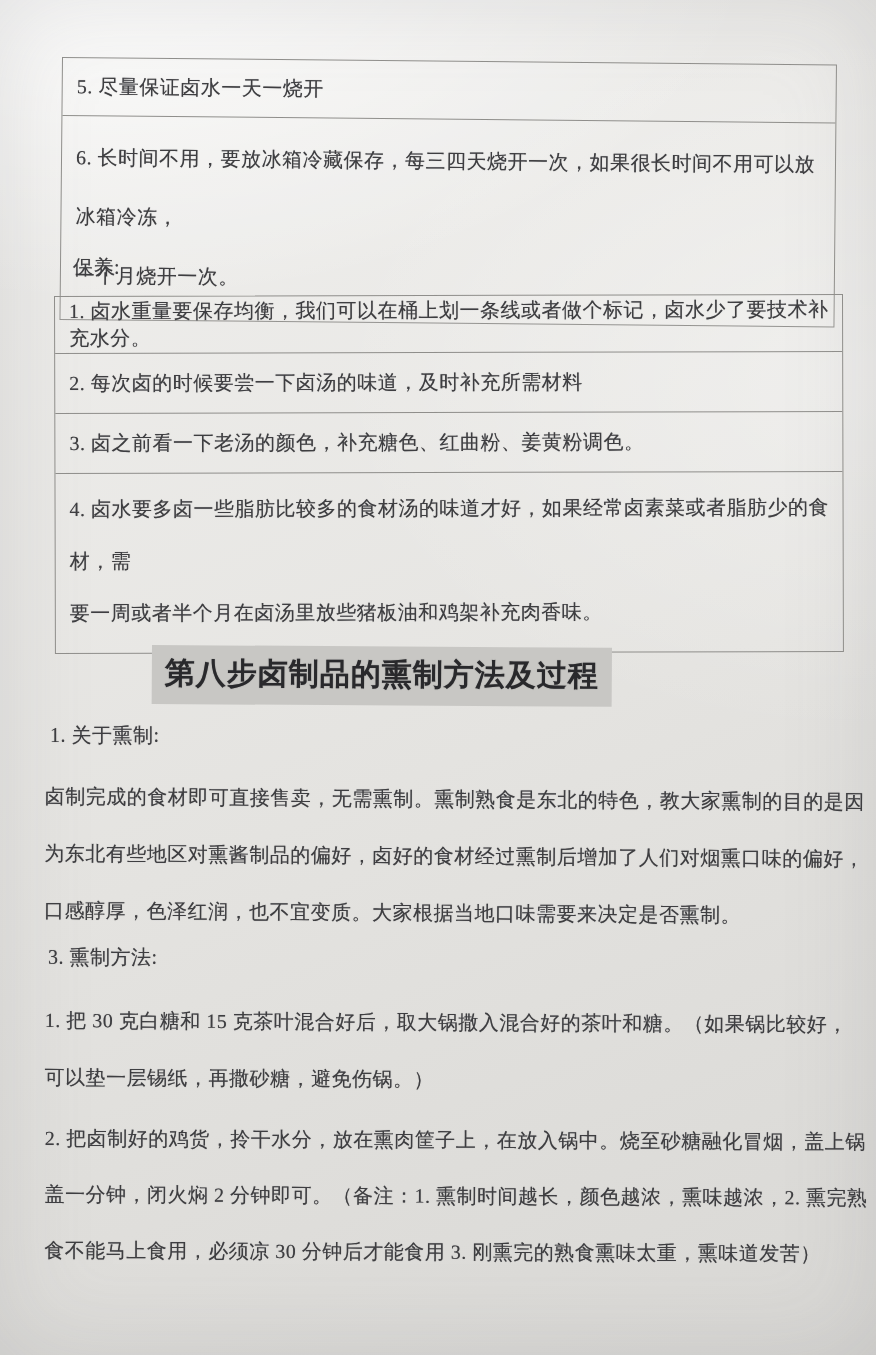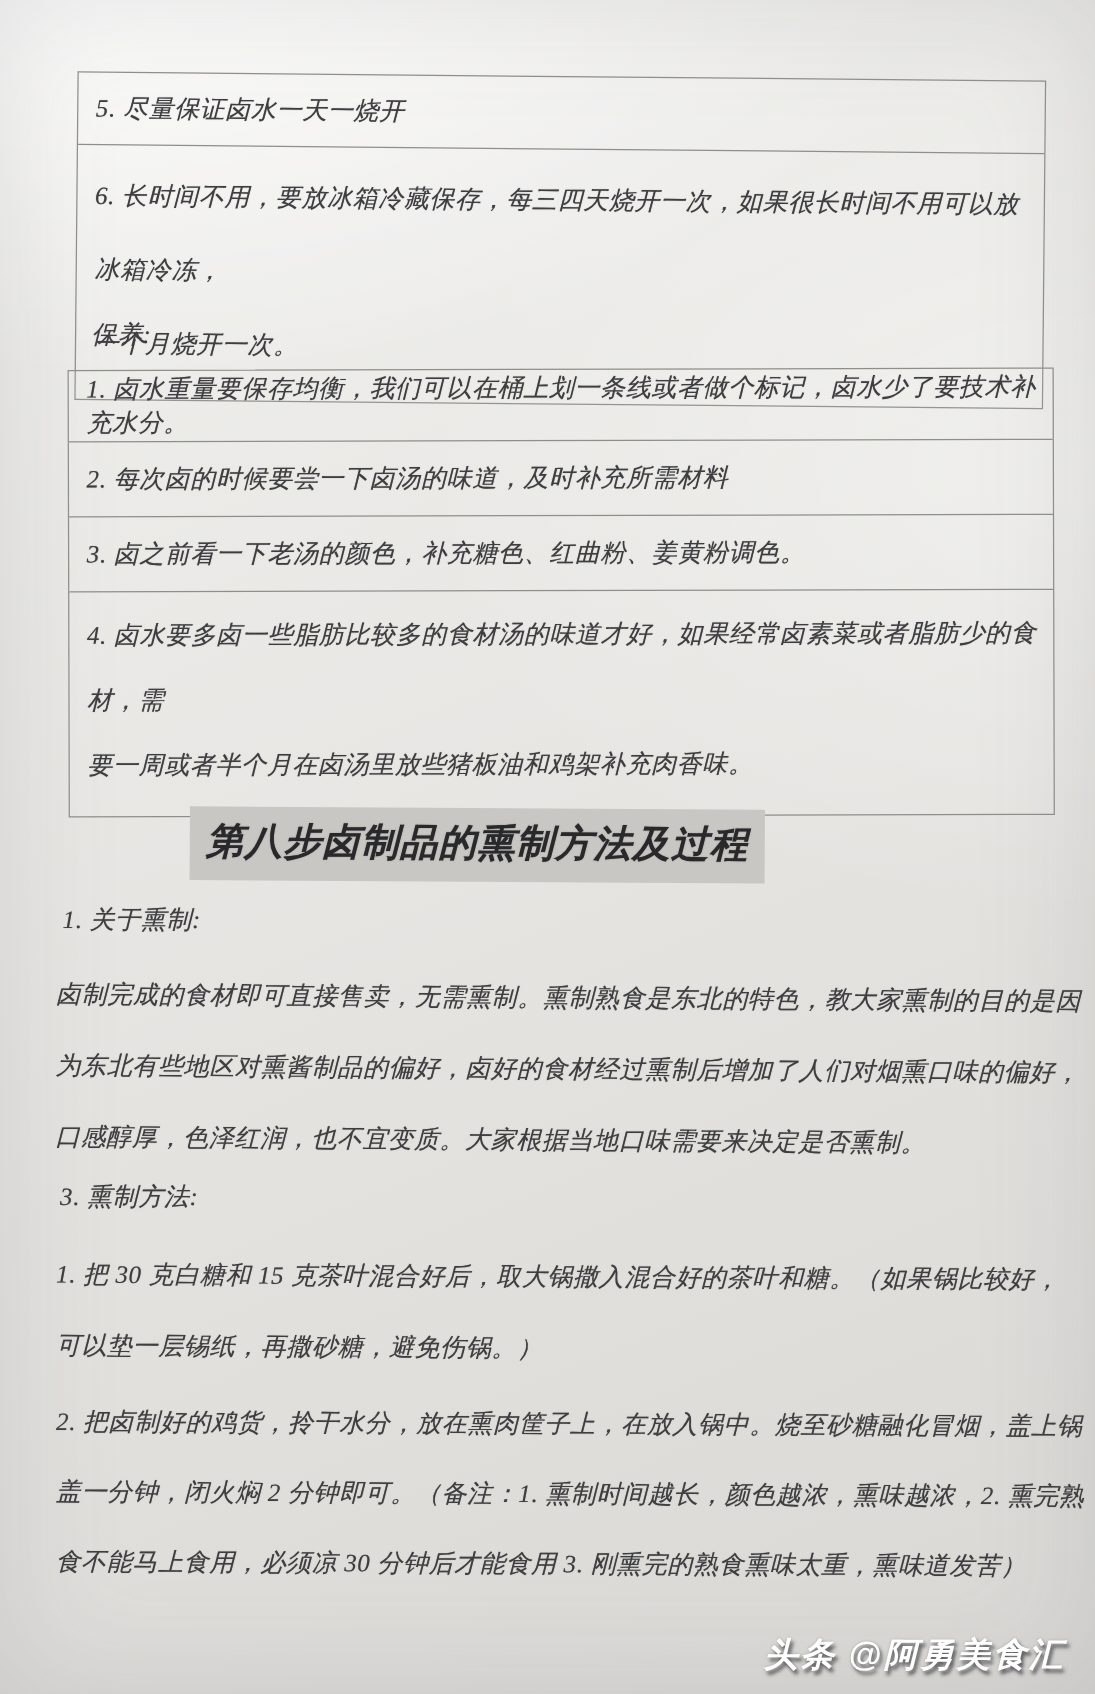--- a/index.html
+++ b/index.html
@@ -9,21 +9,20 @@
     width:876px; height:1355px;
     overflow:hidden;
     font-family:"Liberation Serif","DejaVu Serif",serif;
     color:#3e3e41;
     background-color:#e8e7e4;
     background-image:
       radial-gradient(1200px 700px at 12% -6%, rgba(255,255,255,0.95), rgba(255,255,255,0) 55%),
       radial-gradient(900px 600px at 98% 28%, rgba(255,255,255,0.30), rgba(255,255,255,0) 60%),
       linear-gradient(158deg, rgba(255,255,255,0.35) 0%, rgba(214,213,210,0.22) 55%, rgba(192,191,188,0.38) 100%);
     box-shadow: inset 0 0 95px rgba(108,108,112,0.17);
-    font-style: italic;
   }
   .txt {
     font-size:20px;
     letter-spacing:0.5px;
     text-shadow:0 0 0.7px rgba(62,62,66,0.55);
   }
   .abs { position:absolute; }
   .doc-table {
     border:1.5px solid #8f8e8b;
     background:rgba(255,255,255,0.06);
@@ -97,15 +96,14 @@
 
   <div class="abs txt method-heading">3. 熏制方法:</div>
 
   <div class="abs txt para method-step1">1. 把 30 克白糖和 15 克茶叶混合好后，取大锅撒入混合好的茶叶和糖。（如果锅比较好，
 可以垫一层锡纸，再撒砂糖，避免伤锅。）</div>
 
   <div class="abs txt para method-step2">2. 把卤制好的鸡货，拎干水分，放在熏肉筐子上，在放入锅中。烧至砂糖融化冒烟，盖上锅
 盖一分钟，闭火焖 2 分钟即可。（备注：1. 熏制时间越长，颜色越浓，熏味越浓，2. 熏完熟
 食不能马上食用，必须凉 30 分钟后才能食用 3. 刚熏完的熟食熏味太重，熏味道发苦）</div>
 
-  <div class="abs watermark">头条 @阿勇美食汇</div>
 
 </div>
 
 </body></html>

